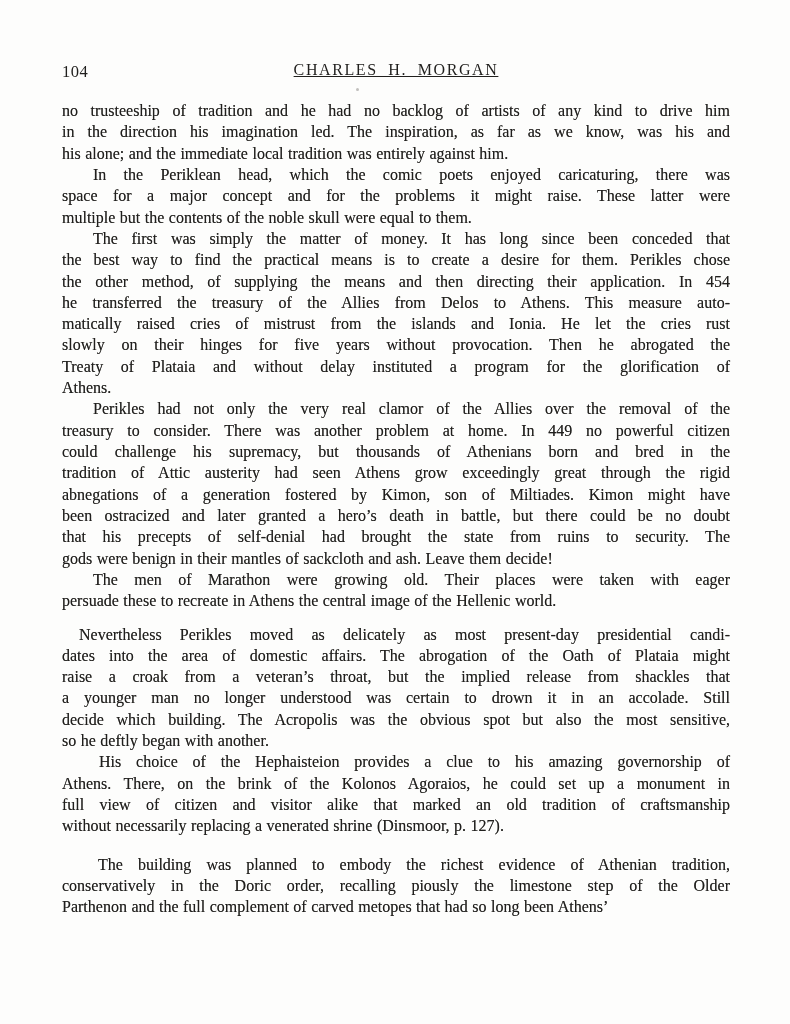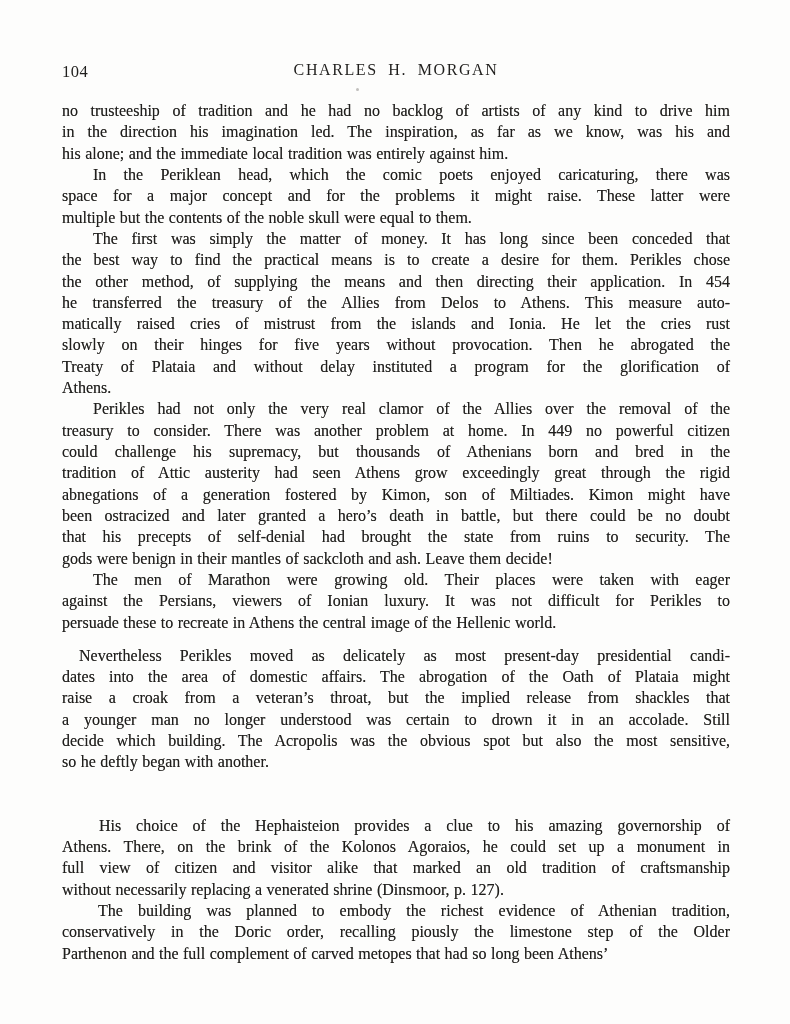--- a/index.html
+++ b/index.html
@@ -29,20 +29,21 @@
     top: 1px;
     font-size: 16.5px;
     letter-spacing: 0.5px;
   }
   .title {
     display: block;
     text-align: center;
     font-size: 16px;
     letter-spacing: 1.6px;
     word-spacing: 5px;
+    text-decoration: underline;
   }
   .speck {
     position: absolute;
     width: 3px;
     height: 3px;
     border-radius: 50%;
     background: #8f8d89;
     opacity: 0.55;
     top: 88px;
     left: 356px;
@@ -67,22 +68,22 @@
     white-space: normal;
   }
   .line.end {
     text-align-last: left;
   }
   .para.indent .line.first {
     text-indent: 31px;
   }
   
   .para:nth-of-type(6) .line.first { text-indent: 17px; margin-top: 12px; }
-  .para:nth-of-type(7) .line.first { text-indent: 37px; margin-top: 42px; }
-  .para:nth-of-type(8) .line.first { text-indent: 36px; }
+  .para:nth-of-type(7) .line.first { text-indent: 37px; }
+  .para:nth-of-type(8) .line.first { text-indent: 36px; margin-top: 17px; }
 </style>
 </head>
 <body>
 
 <div class="page">
   <header class="running-head">
     <span class="pageno">104</span>
     <span class="title">CHARLES H. MORGAN</span>
   </header>
   <span class="speck"></span>
@@ -112,21 +113,20 @@
         <div class="line">treasury to consider.  There was another problem at home.  In 449 no powerful citizen</div>
         <div class="line">could challenge his supremacy, but thousands of Athenians born and bred in the</div>
         <div class="line">tradition of Attic austerity had seen Athens grow exceedingly great through the rigid</div>
         <div class="line">abnegations of a generation fostered by Kimon, son of Miltiades.  Kimon might have</div>
         <div class="line">been ostracized and later granted a hero’s death in battle, but there could be no doubt</div>
         <div class="line">that his precepts of self-denial had brought the state from ruins to security.  The</div>
         <div class="line end">gods were benign in their mantles of sackcloth and ash.  Leave them decide!</div>
       </div>
       <div class="para indent">
         <div class="line first">The men of Marathon were growing old.  Their places were taken with eager</div>
-        <div class="line">against the Persians, viewers of Ionian luxury.  It was not difficult for Perikles to</div>
         <div class="line end">persuade these to recreate in Athens the central image of the Hellenic world.</div>
       </div>
       <div class="para indent">
         <div class="line first">Nevertheless Perikles moved as delicately as most present-day presidential candi-</div>
         <div class="line">dates into the area of domestic affairs.  The abrogation of the Oath of Plataia might</div>
         <div class="line">raise a croak from a veteran’s throat, but the implied release from shackles that</div>
         <div class="line">a younger man no longer understood was certain to drown it in an accolade.  Still</div>
         <div class="line">decide which building.  The Acropolis was the obvious spot but also the most sensitive,</div>
         <div class="line end">so he deftly began with another.</div>
       </div>

